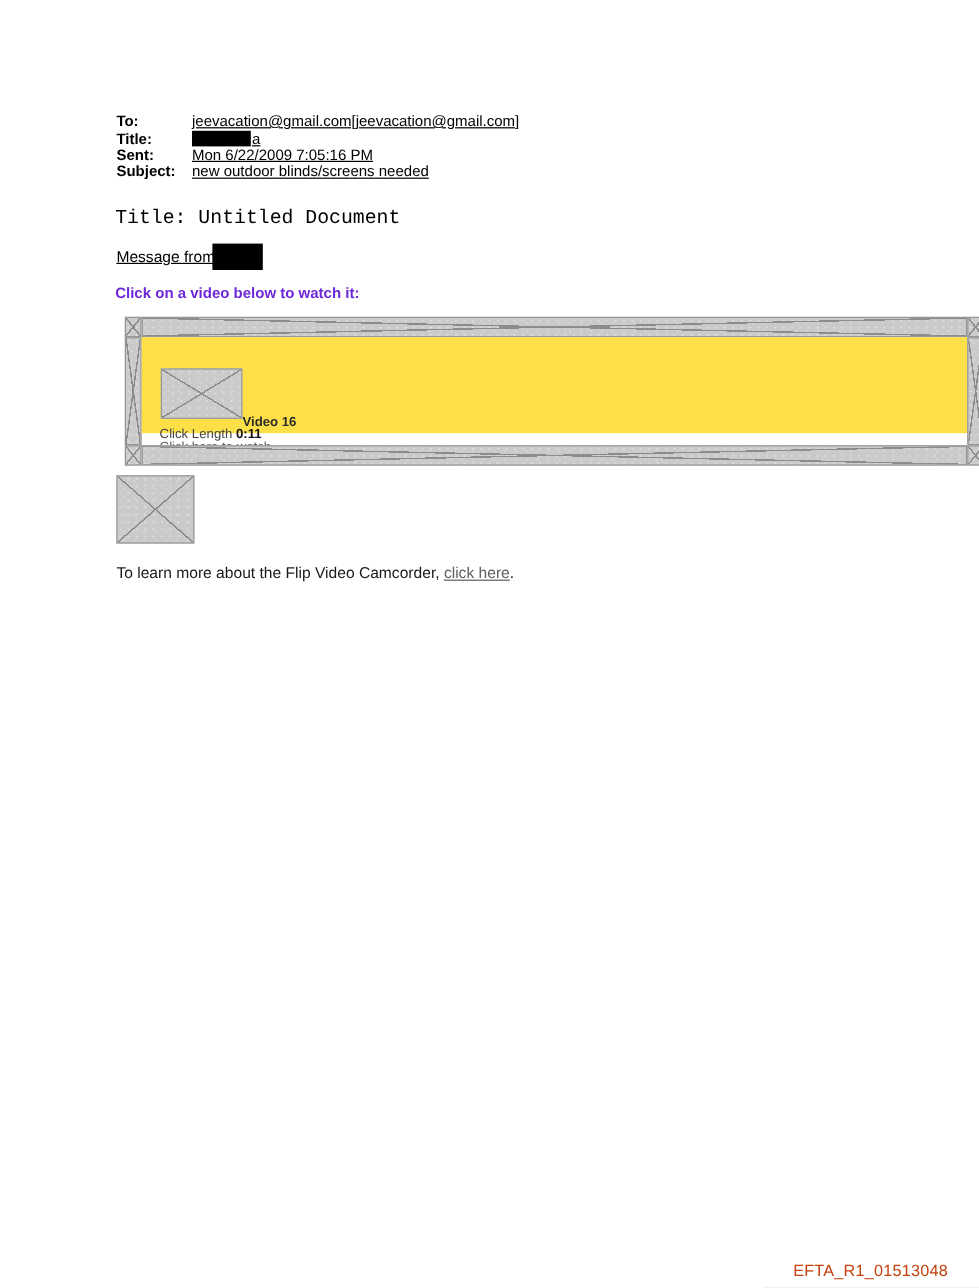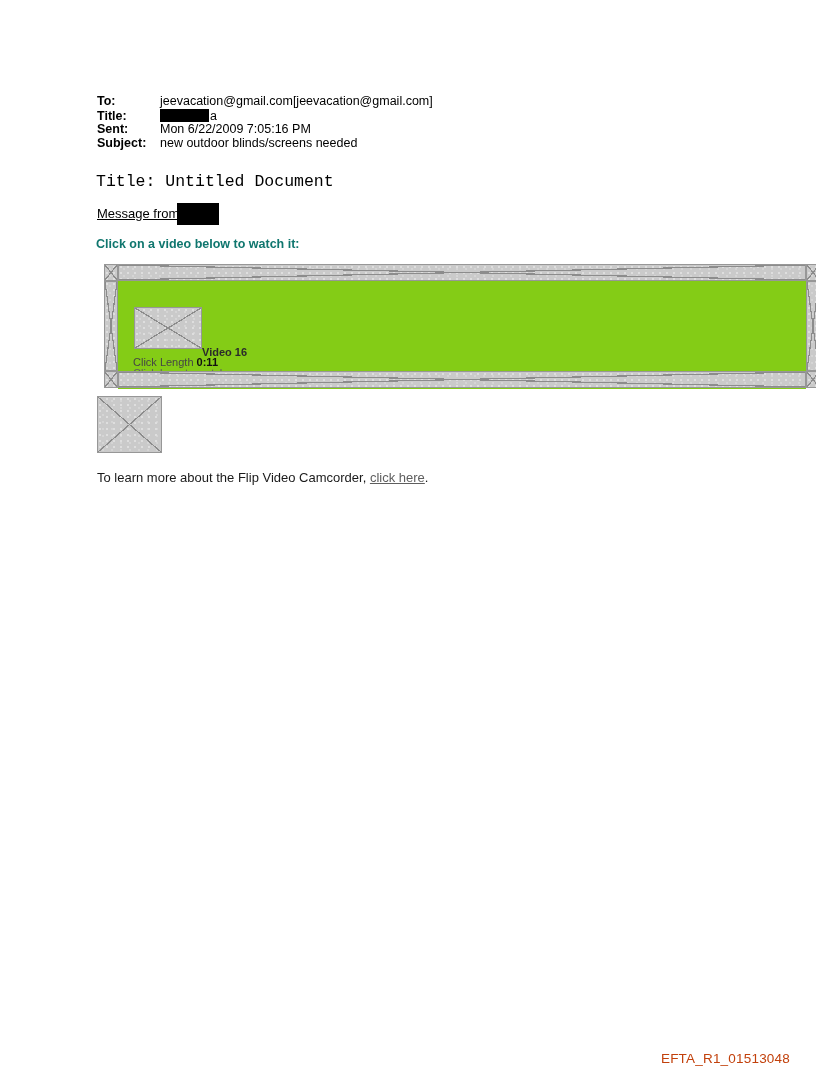--- a/index.html
+++ b/index.html
@@ -10,54 +10,54 @@
     background:#ffffff;
     overflow:hidden;
     font-family:"Liberation Sans","DejaVu Sans",sans-serif;
     color:#000;
   }
   .abs { position:absolute; }
 
   
   .hdr-row { left:97px; height:14px; font-size:12.5px; line-height:13px; white-space:nowrap; }
   .hdr-label { display:inline-block; width:63px; font-weight:bold; }
-  .hdr-value { color:#000; }
+  .hdr-value { color:#000;text-decoration:underline; }
 
   .redact { background:#000; display:inline-block; }
   .redact-from { width:49px; height:13px; vertical-align:-2px; margin-right:1px; }
 
   
   .title-line {
     left:96px; top:173px;
     font-family:Liberation Mono, monospace;
     font-size:16.5px; line-height:18px;
   }
   .message-row { left:97px; top:207px; font-size:13px; line-height:14px;text-decoration:underline; }
   .redact-msg { left:177px; top:203px; width:42px; height:22px; background:#000; }
-  .prompt-line { left:96px; top:237px; font-size:12.5px; font-weight:bold; color:#0f766e; }
+  .prompt-line { left:96px; top:237px; font-size:12.5px; font-weight:bold; color:#6d28d9; }
 
   
   .broken {
     background-color:#cacaca;
     border:1px solid #979797;
     background-image:
       linear-gradient(to top right,    transparent calc(50% - 0.6px), #8c8c8c calc(50% - 0.6px), #8c8c8c calc(50% + 0.6px), transparent calc(50% + 0.6px)),
       linear-gradient(to bottom right, transparent calc(50% - 0.6px), #8c8c8c calc(50% - 0.6px), #8c8c8c calc(50% + 0.6px), transparent calc(50% + 0.6px)),
       radial-gradient(circle at 2px 2px, #dedede 0.8px, transparent 0.9px),
       radial-gradient(circle at 5px 4px, #d6d6d6 0.7px, transparent 0.8px);
     background-size:100% 100%, 100% 100%, 7px 6px, 9px 7px;
   }
 
   
   .banner { left:104px; top:264px; width:716px; height:124px; }
   .b-corner-tl { left:0;     top:0;     width:14px;  height:17px; }
   .b-strip-top { left:14px;  top:0;     width:688px; height:17px; }
   .b-corner-tr { left:702px; top:0;     width:14px;  height:17px; }
   .b-strip-lf  { left:0;     top:17px;  width:14px;  height:90px; }
-  .b-content   { left:14px;  top:17px;  width:688px; height:108px; background:#84cc16; }
+  .b-content   { left:14px;  top:17px;  width:688px; height:80px; background:#fde047; }
   .b-strip-rt  { left:702px; top:17px;  width:14px;  height:90px; }
   .b-corner-bl { left:0;     top:107px; width:14px;  height:17px; }
   .b-strip-bot { left:14px;  top:107px; width:688px; height:17px; }
   .b-corner-br { left:702px; top:107px; width:14px;  height:17px; }
 
   .video-thumb   { left:16px; top:26px; width:68px; height:42px; }
   .video-name    { left:84px; top:66px; font-size:11px; line-height:11px; font-weight:bold; color:#2b2b2b; white-space:nowrap; }
   .video-length  { left:15px; top:76px; font-size:11px; line-height:11px; color:#454545; white-space:nowrap; }
   .video-length b{ color:#111; }
   .video-watch   { left:15px; top:87px; font-size:11px; line-height:11px; color:#5e5e5e; text-decoration:underline; white-space:nowrap; cursor:pointer; }

